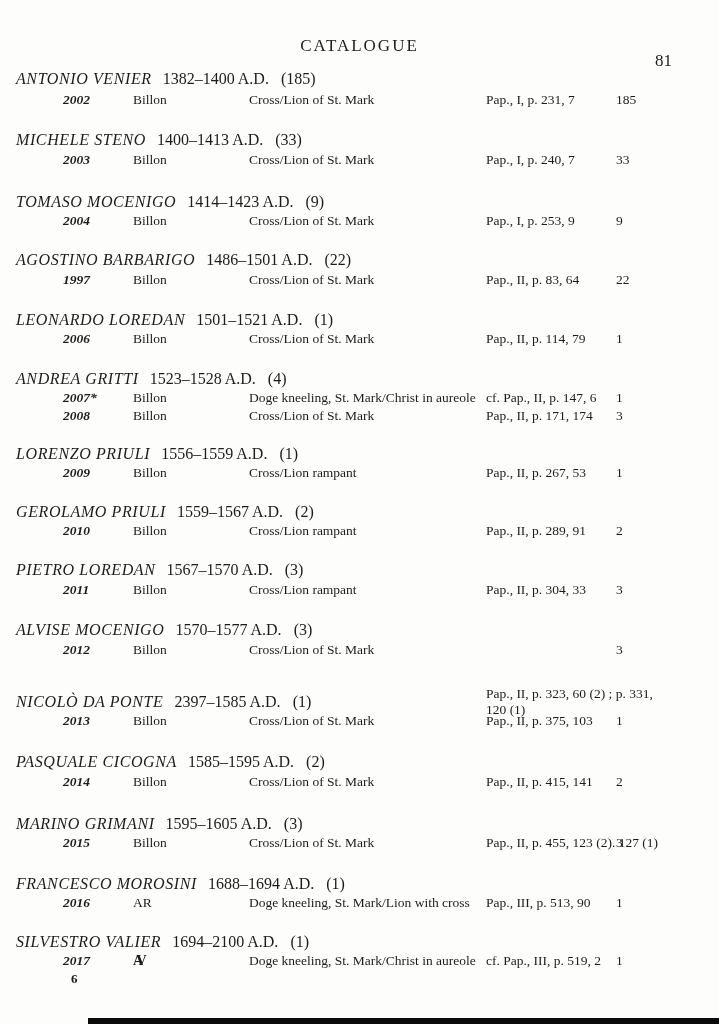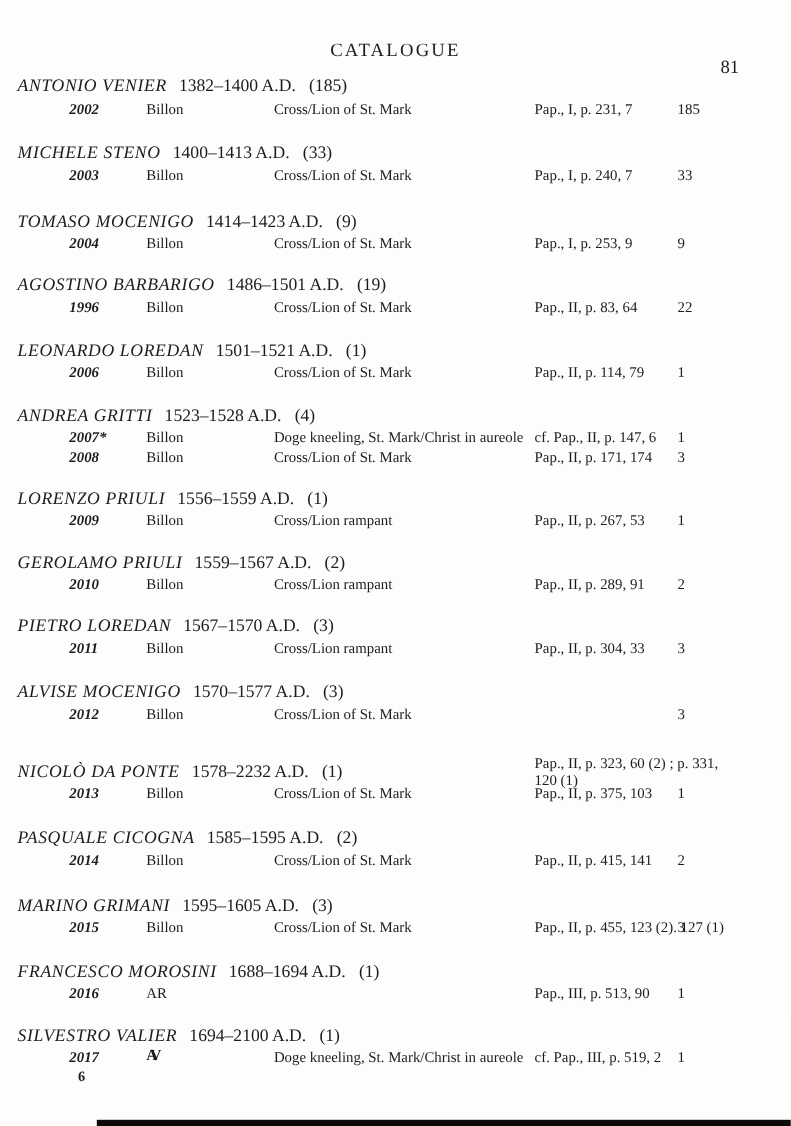--- a/index.html
+++ b/index.html
@@ -87,24 +87,24 @@
       <span class="c-num">2004</span>
       <span class="c-metal">Billon</span>
       <span class="c-desc">Cross/Lion of St. Mark</span>
       <span class="c-ref">Pap., I, p. 253, 9</span>
       <span class="c-count">9</span>
     </div>
   </div>
 
   <div class="section" style="top:251px">
     <div class="heading">
-      <span class="ruler">AGOSTINO BARBARIGO</span><span class="dates">1486–1501 A.D.</span><span class="total">(19)</span>
-    </div>
-    <div class="row" style="top:21px">
-      <span class="c-num">1996</span>
+      <span class="ruler">AGOSTINO BARBARIGO</span><span class="dates">1486–1501 A.D.</span><span class="total">(22)</span>
+    </div>
+    <div class="row" style="top:21px">
+      <span class="c-num">1997</span>
       <span class="c-metal">Billon</span>
       <span class="c-desc">Cross/Lion of St. Mark</span>
       <span class="c-ref">Pap., II, p. 83, 64</span>
       <span class="c-count">22</span>
     </div>
   </div>
 
   <div class="section" style="top:311px">
     <div class="heading">
       <span class="ruler">LEONARDO LOREDAN</span><span class="dates">1501–1521 A.D.</span><span class="total">(1)</span>
@@ -188,21 +188,21 @@
       <span class="c-ref">
         <span class="ref-line1">Pap., II, p. 323, 60 (2) ; p. 331,</span>
         <span class="ref-line2">120 (1)</span>
       </span>
       <span class="c-count">3</span>
     </div>
   </div>
 
   <div class="section" style="top:693px">
     <div class="heading">
-      <span class="ruler">NICOLÒ DA PONTE</span><span class="dates">1578–2232 A.D.</span><span class="total">(1)</span>
+      <span class="ruler">NICOLÒ DA PONTE</span><span class="dates">2397–1585 A.D.</span><span class="total">(1)</span>
     </div>
     <div class="row" style="top:20px">
       <span class="c-num">2013</span>
       <span class="c-metal">Billon</span>
       <span class="c-desc">Cross/Lion of St. Mark</span>
       <span class="c-ref">Pap., II, p. 375, 103</span>
       <span class="c-count">1</span>
     </div>
   </div>
 
@@ -232,20 +232,21 @@
     </div>
   </div>
 
   <div class="section" style="top:875px">
     <div class="heading">
       <span class="ruler">FRANCESCO MOROSINI</span><span class="dates">1688–1694 A.D.</span><span class="total">(1)</span>
     </div>
     <div class="row" style="top:20px">
       <span class="c-num">2016</span>
       <span class="c-metal">AR</span>
+      <span class="c-desc">Doge kneeling, St. Mark/Lion with cross</span>
       <span class="c-ref">Pap., III, p. 513, 90</span>
       <span class="c-count">1</span>
     </div>
   </div>
 
   <div class="section" style="top:933px">
     <div class="heading">
       <span class="ruler">SILVESTRO VALIER</span><span class="dates">1694–2100 A.D.</span><span class="total">(1)</span>
     </div>
     <div class="row" style="top:20px">

